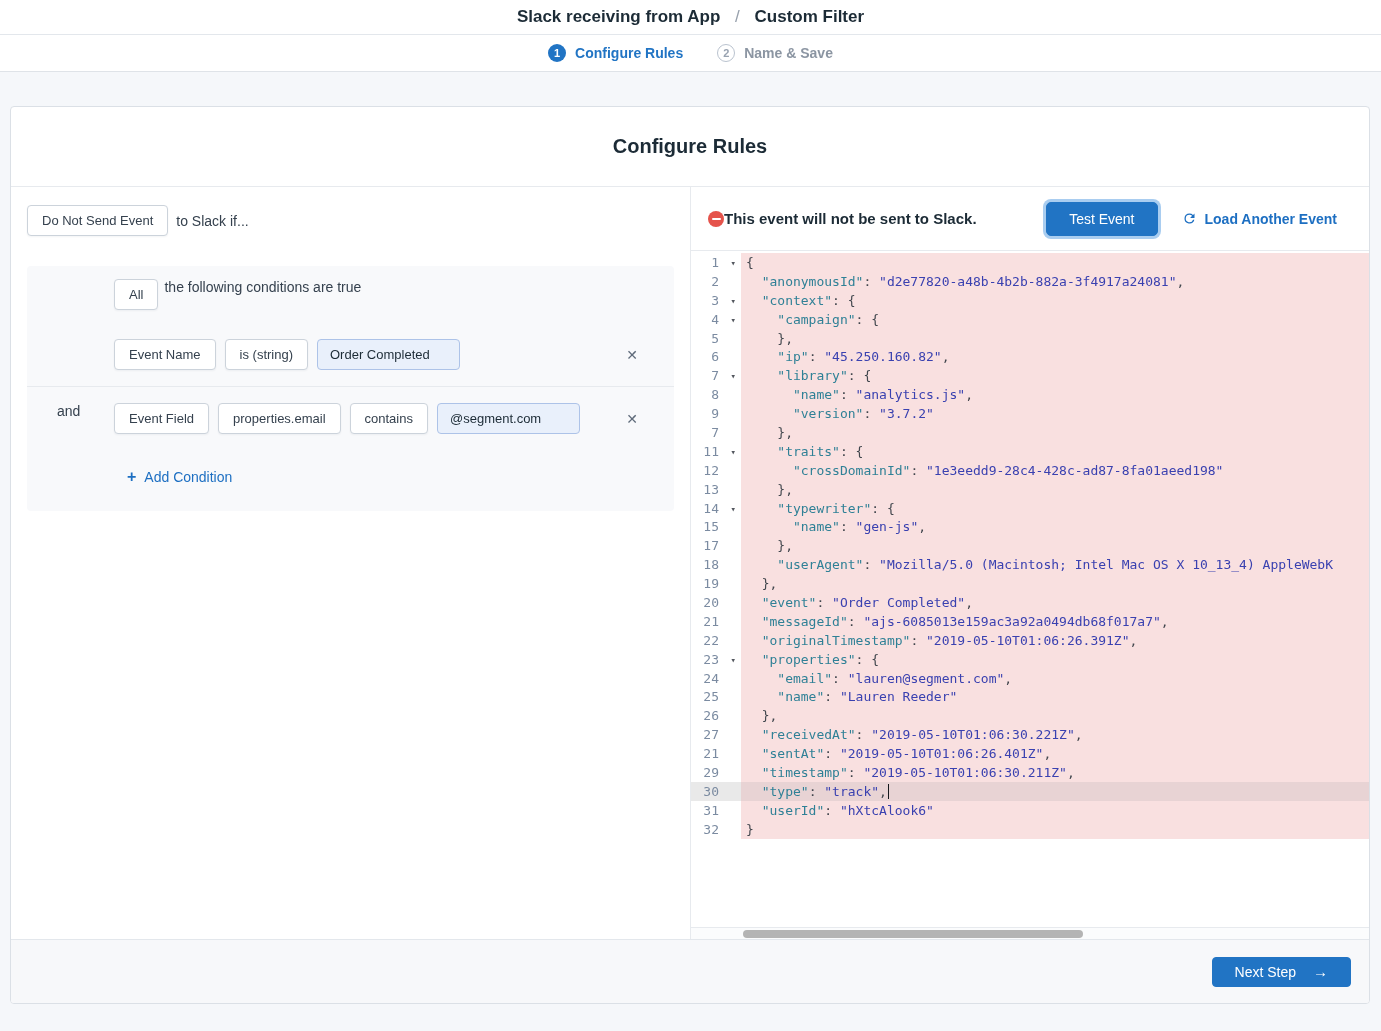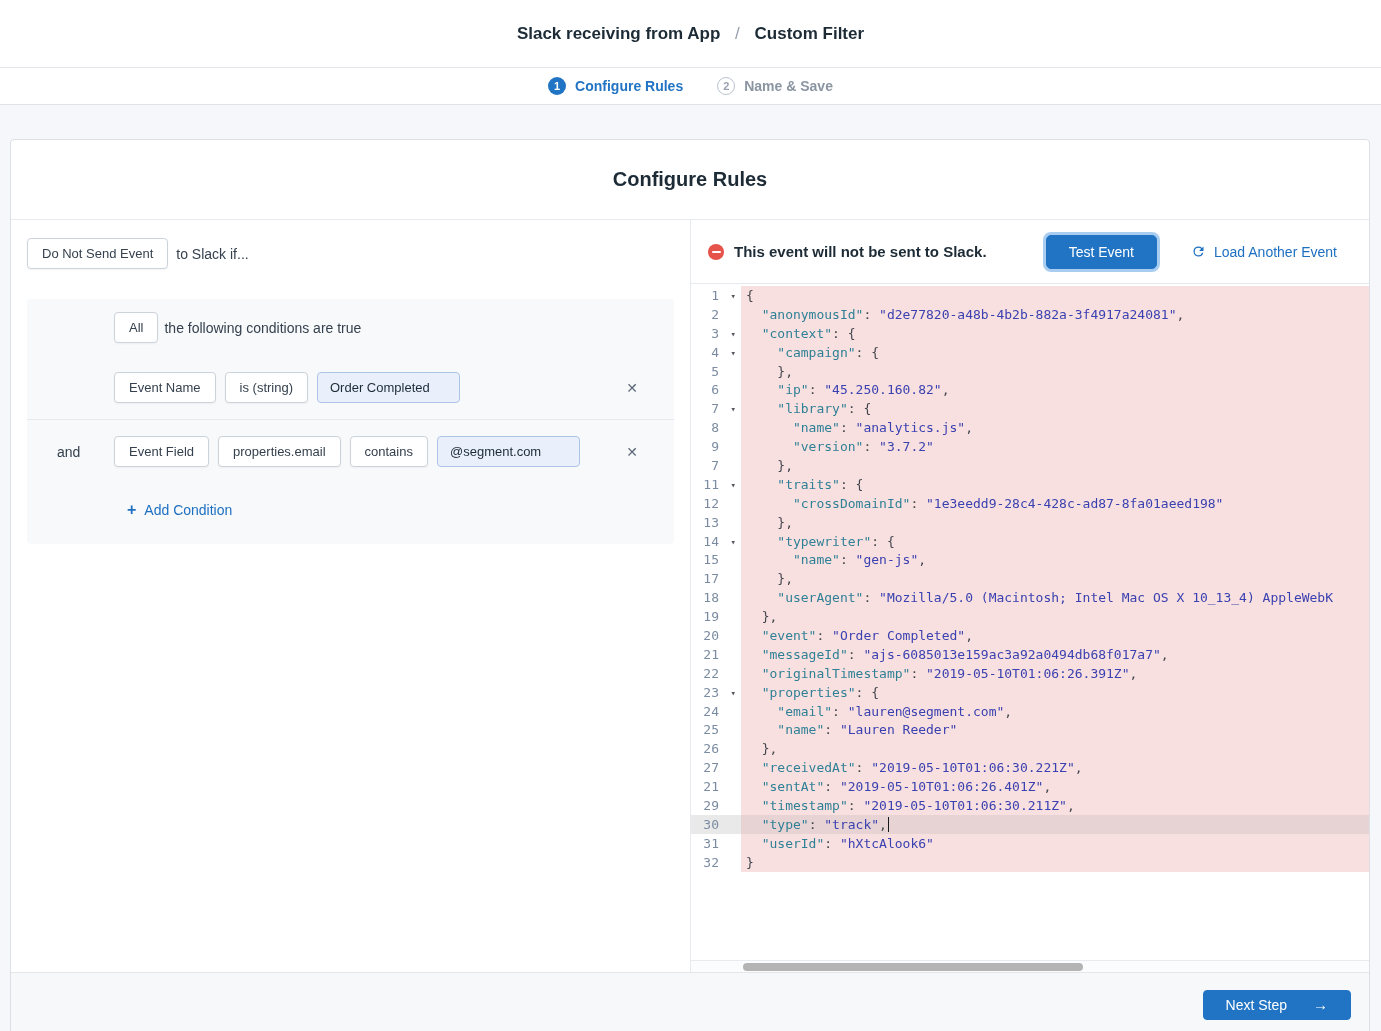--- a/index.html
+++ b/index.html
@@ -8,21 +8,21 @@
     --page-bg:#f5f7fa; --group-bg:#f8f9fb; --footer-bg:#f7f8fa;
     --pill-border:#ccd3db; --input-bg:#e9f0fb; --input-border:#adc3e8;
     --red:#e5534b; --pink:#f9e0e0; --pink-active:#e8d3d4; --gutter-active:#e9e9e9;
     --key:#2f8096; --str:#3a41b0; --punct:#41464d; --linenum:#7b8ba1;
   }
   *{box-sizing:border-box;margin:0;padding:0}
   html,body{width:1381px;height:1031px;overflow:hidden}
   body{font-family:"Liberation Sans",sans-serif;background:var(--page-bg);color:var(--text)}
 
   
-  .topbar{height:68px;background:#fff;border-bottom:1px solid var(--border);
+  .topbar{height:35px;background:#fff;border-bottom:1px solid var(--border);
     display:flex;align-items:center;justify-content:center}
   .breadcrumb{font-size:17px;font-weight:600;color:var(--ink)}
   .breadcrumb .sep{color:#97a0ac;font-weight:400;margin:0 10px}
   .stepsbar{height:37px;background:#fff;border-bottom:1px solid #dfe3e8;
     display:flex;align-items:center;justify-content:center;gap:34px}
   .step{display:flex;align-items:center;gap:9px;font-size:14px;font-weight:600;cursor:default}
   .step-circle{width:18px;height:18px;border-radius:50%;display:flex;align-items:center;
     justify-content:center;font-size:11px;font-weight:700}
   .step.active .step-circle{background:var(--blue);color:#fff}
   .step.active .step-label{color:var(--blue)}
@@ -38,48 +38,48 @@
   .card-body{flex:1;display:flex;min-height:0}
 
   
   .left-panel{flex:0 0 680px;border-right:1px solid var(--divider);padding:18px 16px;overflow:hidden}
   .action-row{display:flex;align-items:center;gap:8px;margin-bottom:30px}
   .btn-plain{background:#fff;border:1px solid var(--pill-border);border-radius:4px;
     padding:7px 14px;font-size:13px;color:var(--text);font-family:inherit;
     box-shadow:0 1px 2px rgba(27,39,51,.05);cursor:pointer;white-space:nowrap}
   .action-suffix{font-size:14px;color:var(--text)}
   .cond-group{background:var(--group-bg);border-radius:4px}
-  .cond-row{display:flex;align-items:center;padding:16px 0}
+  .cond-row{display:flex;padding:16px 0}
   .cond-row + .cond-row{border-top:1px solid var(--divider)}
   .conj-cell{flex:0 0 87px;padding-left:30px;font-size:14px;color:var(--text)}
   .operator-row{padding:13px 0}
   .pills{display:flex;align-items:center;gap:9px;flex:1}
   .cond-input{background:var(--input-bg);border:1px solid var(--input-border);border-radius:4px;
     height:31px;padding:8px 12px;font-size:13px;color:var(--ink);font-family:inherit;width:143px}
   .remove-btn{margin-left:auto;margin-right:34px;background:none;border:none;cursor:pointer;
     font-size:14px;color:#5f6b7a;line-height:1;padding:2px}
   .add-row{padding:19px 0 26px 0}
   .add-link{margin-left:100px;display:flex;align-items:center;gap:8px;background:none;border:none;
     cursor:pointer;font-family:inherit;font-size:14px;font-weight:500;color:var(--blue-dark)}
   .plus-glyph{font-size:16px;font-weight:700;line-height:1}
   .op-suffix{font-size:14px;color:var(--text);margin-left:6px}
 
   
   .right-panel{flex:1;display:flex;flex-direction:column;min-width:0}
   .right-header{height:64px;flex:0 0 auto;border-bottom:1px solid var(--divider);
-    display:flex;align-items:center;padding:0 32px 0 17px;gap:10px}
+    display:flex;align-items:center;padding:0 32px 0 17px;gap:0}
   .minus-icon{width:16px;height:16px;border-radius:50%;background:var(--red);position:relative;flex:0 0 auto}
   .minus-icon::after{content:"";position:absolute;left:3.5px;right:3.5px;top:7px;height:2px;
     background:#fff;border-radius:1px}
   .status-text{font-size:15px;font-weight:700;color:var(--ink)}
   .btn-primary{background:var(--blue);color:#fff;border:1px solid var(--blue);border-radius:4px;
     padding:8px 22px;font-size:14px;font-weight:500;font-family:inherit;cursor:pointer;white-space:nowrap}
   .test-btn{margin-left:auto;box-shadow:0 0 0 3px #a9cdf0;border-radius:5px}
   .load-link{display:flex;align-items:center;gap:8px;margin-left:24px;background:none;border:none;
-    cursor:pointer;font-family:inherit;font-size:14px;font-weight:400;color:var(--blue-dark);white-space:nowrap}
+    cursor:pointer;font-family:inherit;font-size:14px;font-weight:700;color:var(--blue-dark);white-space:nowrap}
   .refresh-icon{display:inline-flex;color:var(--blue-dark)}
 
   
   .editor{height:677px;flex:0 0 auto;background:#fff;border-bottom:1px solid var(--divider);
     overflow:hidden;padding-top:2px;cursor:text}
   .code-row{display:flex;height:18.9px;line-height:19px;
     font-family:"DejaVu Sans Mono",monospace;font-size:13px}
   .gutter-cell{flex:0 0 50px;background:#fff;color:var(--linenum);text-align:right;
     padding-right:22px;position:relative;user-select:none}
   .fold-arrow{position:absolute;right:5px;top:1px;font-size:9px;color:#53575e}
@@ -91,21 +91,21 @@
     vertical-align:-3px;margin-left:1px}
 
   
   .scroll-strip{flex:1;background:#fbfcfd;position:relative}
   .scroll-thumb{position:absolute;left:52px;top:2px;width:340px;height:8px;background:#b4b4b4;
     border-radius:4px;cursor:pointer}
 
   
   .card-footer{height:64px;flex:0 0 auto;background:var(--footer-bg);border-top:1px solid var(--border);
     display:flex;align-items:center;justify-content:flex-end;padding-right:18px}
-  .next-btn{display:flex;align-items:center;gap:26px;height:30px}
+  .next-btn{display:flex;align-items:center;gap:17px;height:30px}
   .arrow-glyph{font-size:15px;line-height:1}
 </style>
 </head>
 <body>
 
 <div class="topbar">
   <div class="breadcrumb">
     <span>Slack receiving from App</span>
     <span class="sep">/</span>
     <span>Custom Filter</span>

